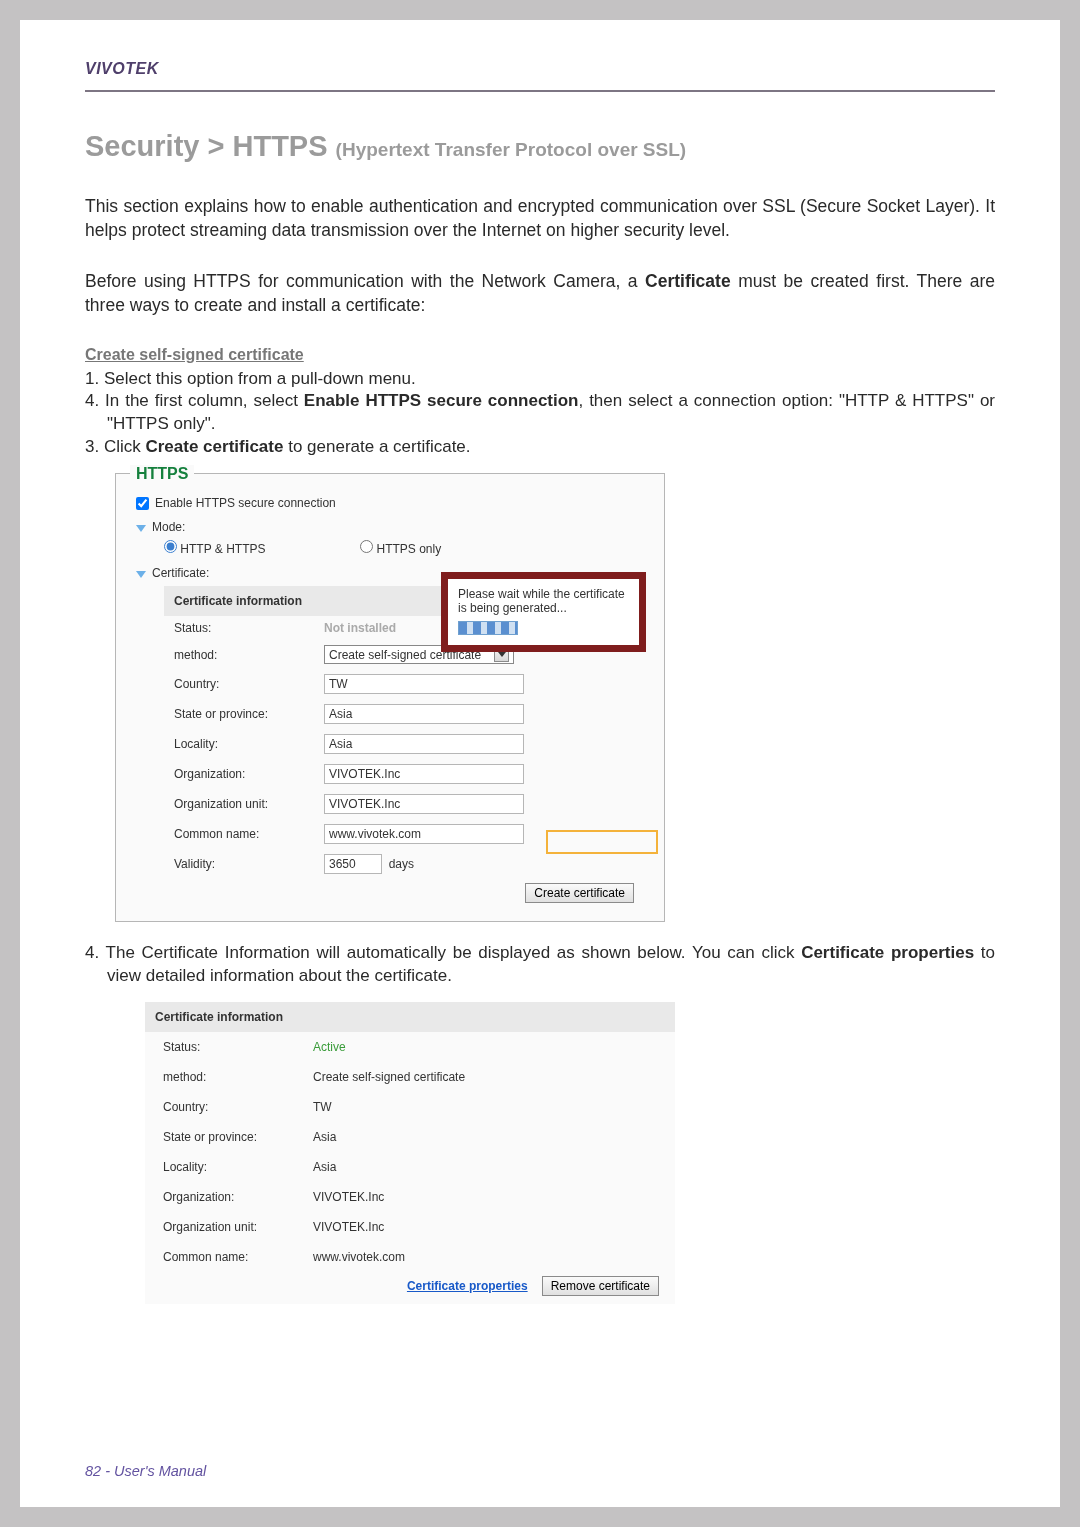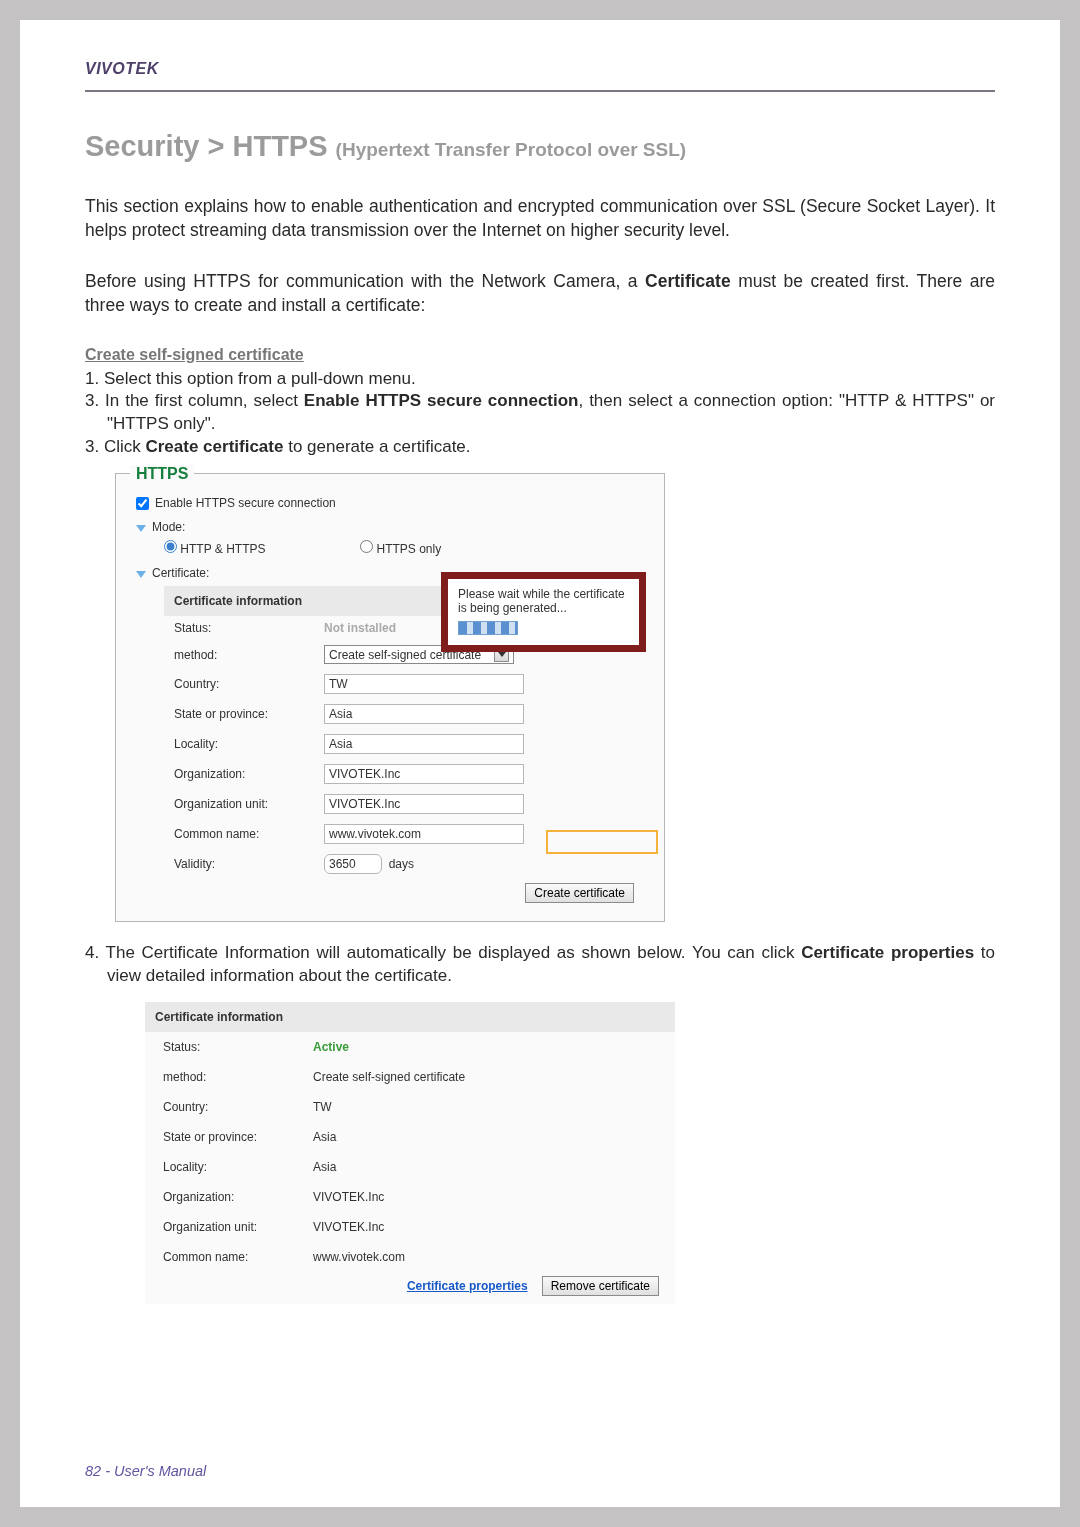--- a/index.html
+++ b/index.html
@@ -135,21 +135,21 @@
 }
 .cert-label { width: 150px; }
 .cert-val { flex: 1; }
 .input-like {
   border: 1px solid #b6b6b6;
   background: #fff;
   padding: 2px 4px;
   font-size: 12px;
   width: 200px;
 }
-.input-small { width: 58px; border-radius: 6px; }
+.input-small { width: 58px; }
 .select-like {
   display: inline-flex;
   align-items: center;
   justify-content: space-between;
   border: 1px solid #888;
   background: #fff;
   width: 190px;
   padding: 1px 4px;
   font-size: 12px;
 }
@@ -205,21 +205,21 @@
   margin-left: 60px;
   width: 530px;
   background: #fafafa;
   font-size: 12px;
   color: #333;
   padding-bottom: 8px;
 }
 .panel2 .cert-header { margin-left: 0; }
 .panel2 .cert-table { margin-left: 0; }
 .panel2 .cert-row { padding: 8px 18px; }
-.active { color: #3a9c3a; font-weight: bold; }
+.active { color: #3a9c3a; font-weight: normal; }
 .link {
   color: #1859c8;
   font-weight: bold;
   text-decoration: underline;
   cursor: pointer;
 }
 .footer {
   position: absolute;
   bottom: 28px;
   left: 65px;
@@ -254,21 +254,21 @@
 
   <p class="para">
     <span>Before using HTTPS for communication with the Network Camera, a </span><b>Certificate</b><span> must be created first. There are three ways to create and install a certificate:</span>
   </p>
 
   <div class="h3">Create self-signed certificate</div>
 
   <div class="steps">
     <div class="step">1. Select this option from a pull-down menu.</div>
     <div class="step">
-      <span>3. In the first column, select </span><b>Enable HTTPS secure connection</b><span>, then select a connection option: "HTTP &amp; HTTPS" or "HTTPS only".</span>
+      <span>4. In the first column, select </span><b>Enable HTTPS secure connection</b><span>, then select a connection option: "HTTP &amp; HTTPS" or "HTTPS only".</span>
     </div>
     <div class="step">
       <span>3. Click </span><b>Create certificate</b><span> to generate a certificate.</span>
     </div>
   </div>
 
   <div class="panel">
     <div class="panel-legend">HTTPS</div>
 
     <div class="panel-body">

